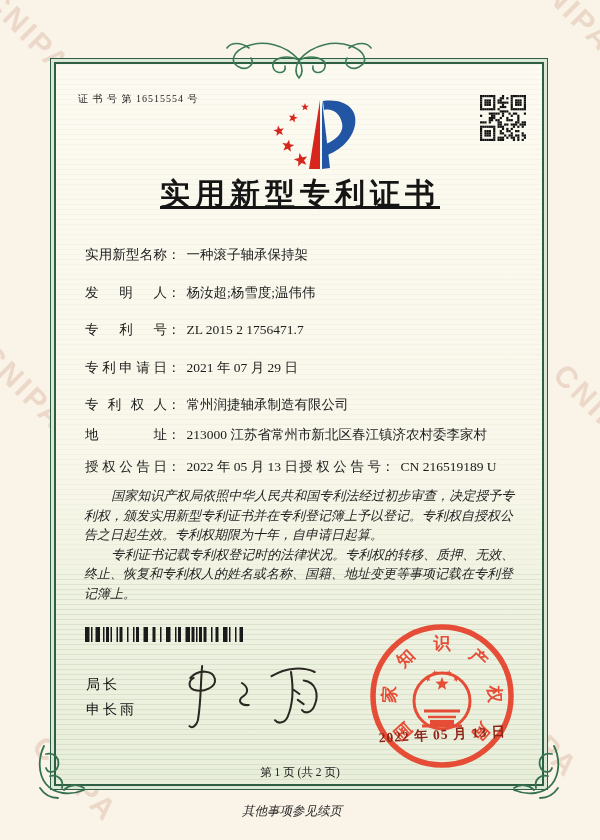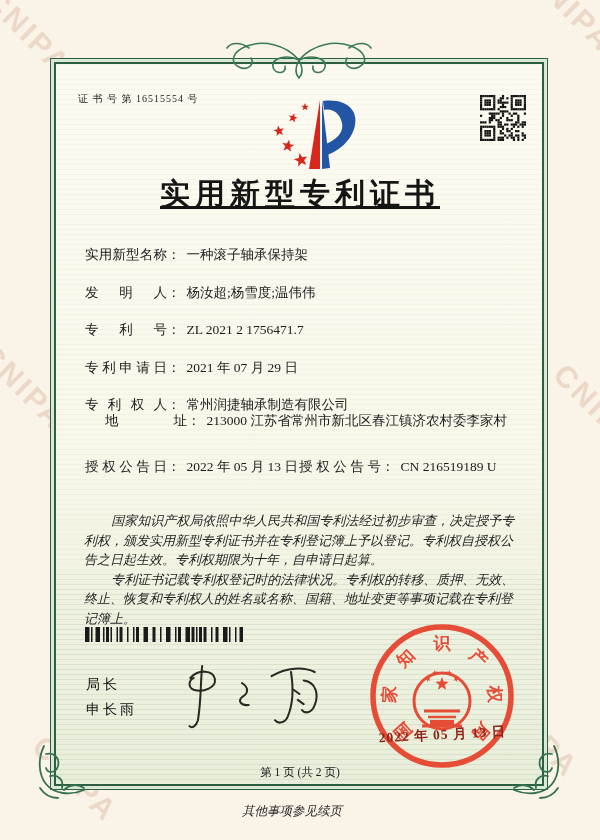--- a/index.html
+++ b/index.html
@@ -18,21 +18,21 @@
   .waves-full{position:absolute;inset:0;background:repeating-linear-gradient(180deg,rgba(110,150,110,.05) 0 1px,transparent 1px 5px);}
   .waves-bottom{position:absolute;left:0;right:0;bottom:0;height:210px;
          background:repeating-linear-gradient(180deg,rgba(100,145,100,.10) 0 1px,transparent 1px 5px);}
   
   .cert-no{left:78px;top:92px;font-size:10px;letter-spacing:1px;color:#1e1e1e;}
   .title{left:0;right:0;top:174px;text-align:center;font-size:30px;font-weight:bold;
          letter-spacing:5px;color:#151515;text-decoration:underline;}
   .field-row{left:85px;font-size:13.5px;color:#1c1c1c;white-space:nowrap;}
   .f-label{display:inline-block;width:82px;text-align:justify;text-align-last:justify;text-justify:inter-character;vertical-align:bottom;}
   .f-colon{margin-right:6px;}
-  .body-wrap{left:84px;top:486px;width:434px;font-size:13px;line-height:19.5px;font-style:italic;color:#1f1f1f;margin-top:25px;}
+  .body-wrap{left:84px;top:486px;width:434px;font-size:13px;line-height:19.5px;font-style:italic;color:#1f1f1f;}
   .body-wrap p{margin:0;text-indent:2.1em;}
   .director{left:86px;font-family:"Liberation Sans","DejaVu Sans",sans-serif;
             font-size:14px;letter-spacing:3px;color:#111;}
   .seal-date{left:360px;top:726px;width:165px;text-align:center;font-size:13.5px;font-weight:bold;
              color:#8d2417;transform:rotate(-3deg);letter-spacing:1px;}
   .page-info{left:0;right:0;top:765px;text-align:center;font-size:11.5px;color:#222;}
   .continuation{left:0;right:16px;top:803px;text-align:center;font-size:12.5px;font-style:italic;color:#2a2a2a;}
   svg{display:block;}
 </style>
 </head>
@@ -318,29 +318,29 @@
 
   <div class="abs title">实用新型专利证书</div>
 
   <div class="abs field-row" style="top:246px;">
     <span class="f-label">实用新型名称</span><span class="f-colon">：</span><span>一种滚子轴承保持架</span>
   </div>
   <div class="abs field-row" style="top:284px;">
     <span class="f-label">发明人</span><span class="f-colon">：</span><span>杨汝超;杨雪度;温伟伟</span>
   </div>
   <div class="abs field-row" style="top:321px;">
-    <span class="f-label">专利号</span><span class="f-colon">：</span><span>ZL 2021 2 1756471.7</span>
+    <span class="f-label">专利号</span><span class="f-colon">：</span><span>ZL 2015 2 1756471.7</span>
   </div>
   <div class="abs field-row" style="top:359px;">
     <span class="f-label">专利申请日</span><span class="f-colon">：</span><span>2021 年 07 月 29 日</span>
   </div>
   <div class="abs field-row" style="top:396px;">
     <span class="f-label">专利权人</span><span class="f-colon">：</span><span>常州润捷轴承制造有限公司</span>
   </div>
-  <div class="abs field-row" style="top:412px;margin-left:20px;">
+  <div class="abs field-row" style="top:426px;">
     <span class="f-label">地址</span><span class="f-colon">：</span><span>213000 江苏省常州市新北区春江镇济农村委李家村</span>
   </div>
 
   <div class="abs field-row" style="top:458px;">
     <span class="f-label">授权公告日</span><span class="f-colon">：</span><span>2022 年 05 月 13 日</span>
   </div>
   <div class="abs field-row" style="left:299px;top:458px;">
     <span class="f-label">授权公告号</span><span class="f-colon">：</span><span>CN 216519189 U</span>
   </div>
 

